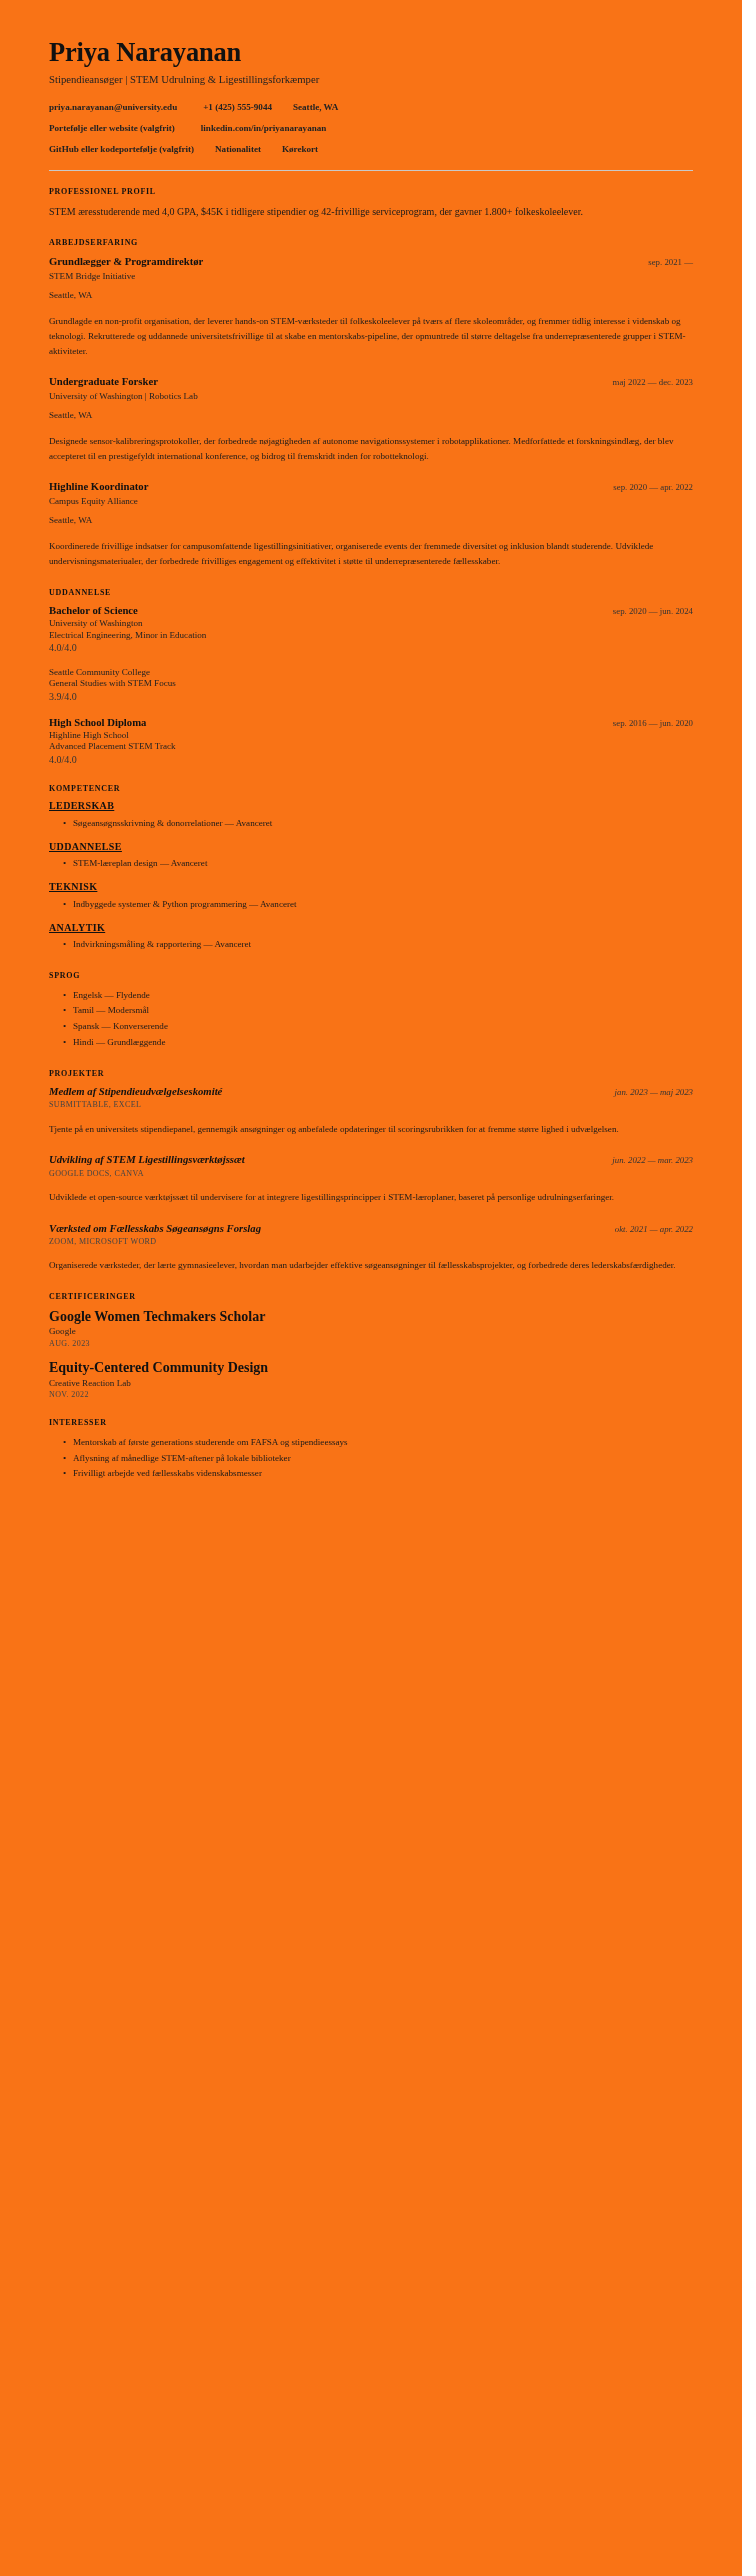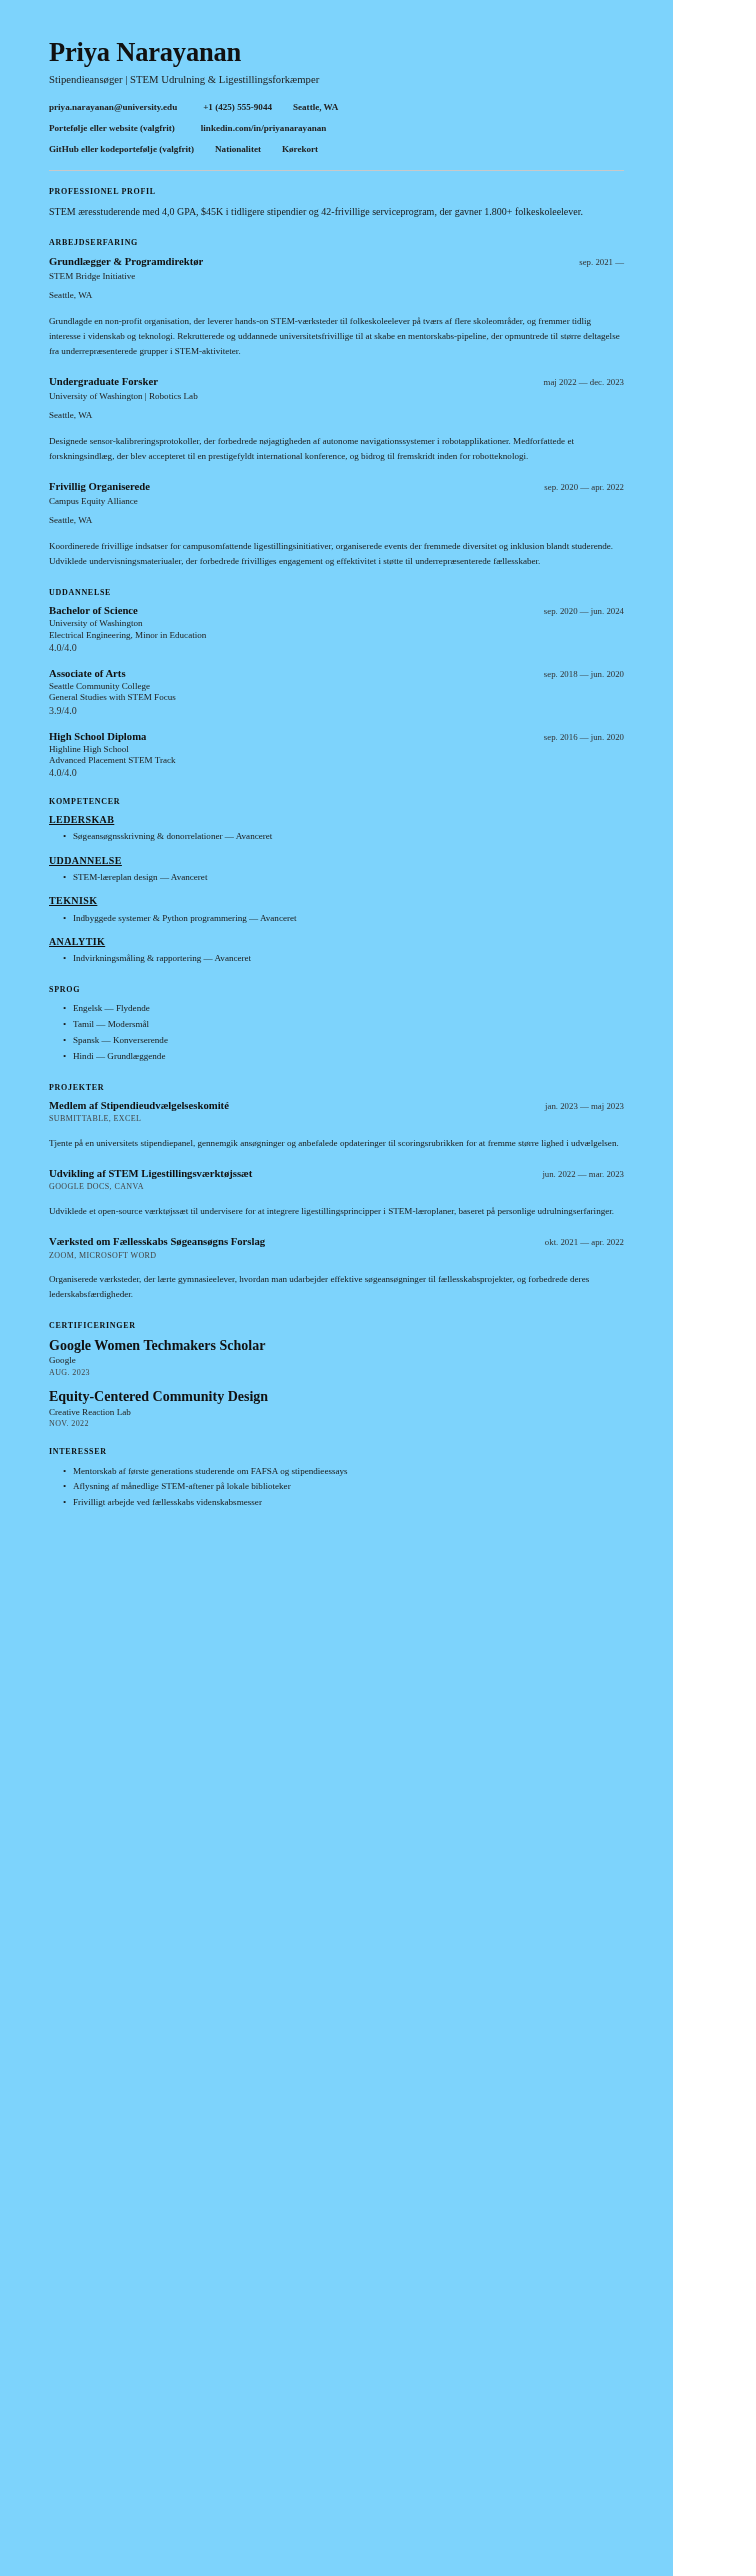--- a/index.html
+++ b/index.html
@@ -4,24 +4,24 @@
 <style>
   * { box-sizing: border-box; }
   html, body { margin: 0; padding: 0; }
   body {
     width: 757px;
     background: #ffffff;
     font-family: "Liberation Serif", serif;
     color: #1a1a1a;
   }
   .page {
-    width: 673px;
+    width: 742px;
     min-height: 2576px;
     padding: 38px 49px 25px 49px;
-    background: #7dd3fc;
+    background: #f97316;
   }
   .name {
     font-family: "Liberation Serif", serif;
     font-size: 26.5px;
     font-weight: bold;
     letter-spacing: -0.2px;
     line-height: 1.1;
     margin: 0 0 6.3px 0;
     color: #111111;
   }
@@ -150,20 +150,21 @@
     top: 0;
     color: #1a1a1a;
   }
   .lang-list li { margin-bottom: 1.9px; }
   .proj-entry { margin-bottom: 16.4px; }
   .proj-head {
     display: flex;
     justify-content: space-between;
     align-items: baseline;
     gap: 11.4px;
+    font-style: italic;
   }
   .proj-title {
     font-size: 10.7px;
     font-weight: bold;
     color: #111111;
   }
   .proj-dates {
     font-size: 8.8px;
     color: #333333;
     white-space: nowrap;
@@ -261,21 +262,21 @@
         <div class="entry-title">Undergraduate Forsker</div>
         <div class="entry-dates">maj 2022 — dec. 2023</div>
       </div>
       <div class="entry-org">University of Washington | Robotics Lab</div>
       <div class="entry-loc">Seattle, WA</div>
       <div class="entry-desc">Designede sensor-kalibreringsprotokoller, der forbedrede nøjagtigheden af autonome navigationssystemer i robotapplikationer. Medforfattede et forskningsindlæg, der blev accepteret til en prestigefyldt international konference, og bidrog til fremskridt inden for robotteknologi.</div>
     </div>
 
     <div class="entry">
       <div class="entry-head">
-        <div class="entry-title">Frivillig Organiserede</div>
+        <div class="entry-title">Highline Koordinator</div>
         <div class="entry-dates">sep. 2020 — apr. 2022</div>
       </div>
       <div class="entry-org">Campus Equity Alliance</div>
       <div class="entry-loc">Seattle, WA</div>
       <div class="entry-desc">Koordinerede frivillige indsatser for campusomfattende ligestillingsinitiativer, organiserede events der fremmede diversitet og inklusion blandt studerende. Udviklede undervisningsmateriualer, der forbedrede frivilliges engagement og effektivitet i støtte til underrepræsenterede fællesskaber.</div>
     </div>
   </div>
 
   <div class="section">
     <div class="section-title">Uddannelse</div>
@@ -284,24 +285,20 @@
       <div class="entry-head">
         <div class="edu-degree">Bachelor of Science</div>
         <div class="entry-dates">sep. 2020 — jun. 2024</div>
       </div>
       <div class="edu-school">University of Washington</div>
       <div class="edu-field">Electrical Engineering, Minor in Education</div>
       <div class="edu-gpa">4.0/4.0</div>
     </div>
 
     <div class="edu-entry">
-      <div class="entry-head">
-        <div class="edu-degree">Associate of Arts</div>
-        <div class="entry-dates">sep. 2018 — jun. 2020</div>
-      </div>
       <div class="edu-school">Seattle Community College</div>
       <div class="edu-field">General Studies with STEM Focus</div>
       <div class="edu-gpa">3.9/4.0</div>
     </div>
 
     <div class="edu-entry">
       <div class="entry-head">
         <div class="edu-degree">High School Diploma</div>
         <div class="entry-dates">sep. 2016 — jun. 2020</div>
       </div>

